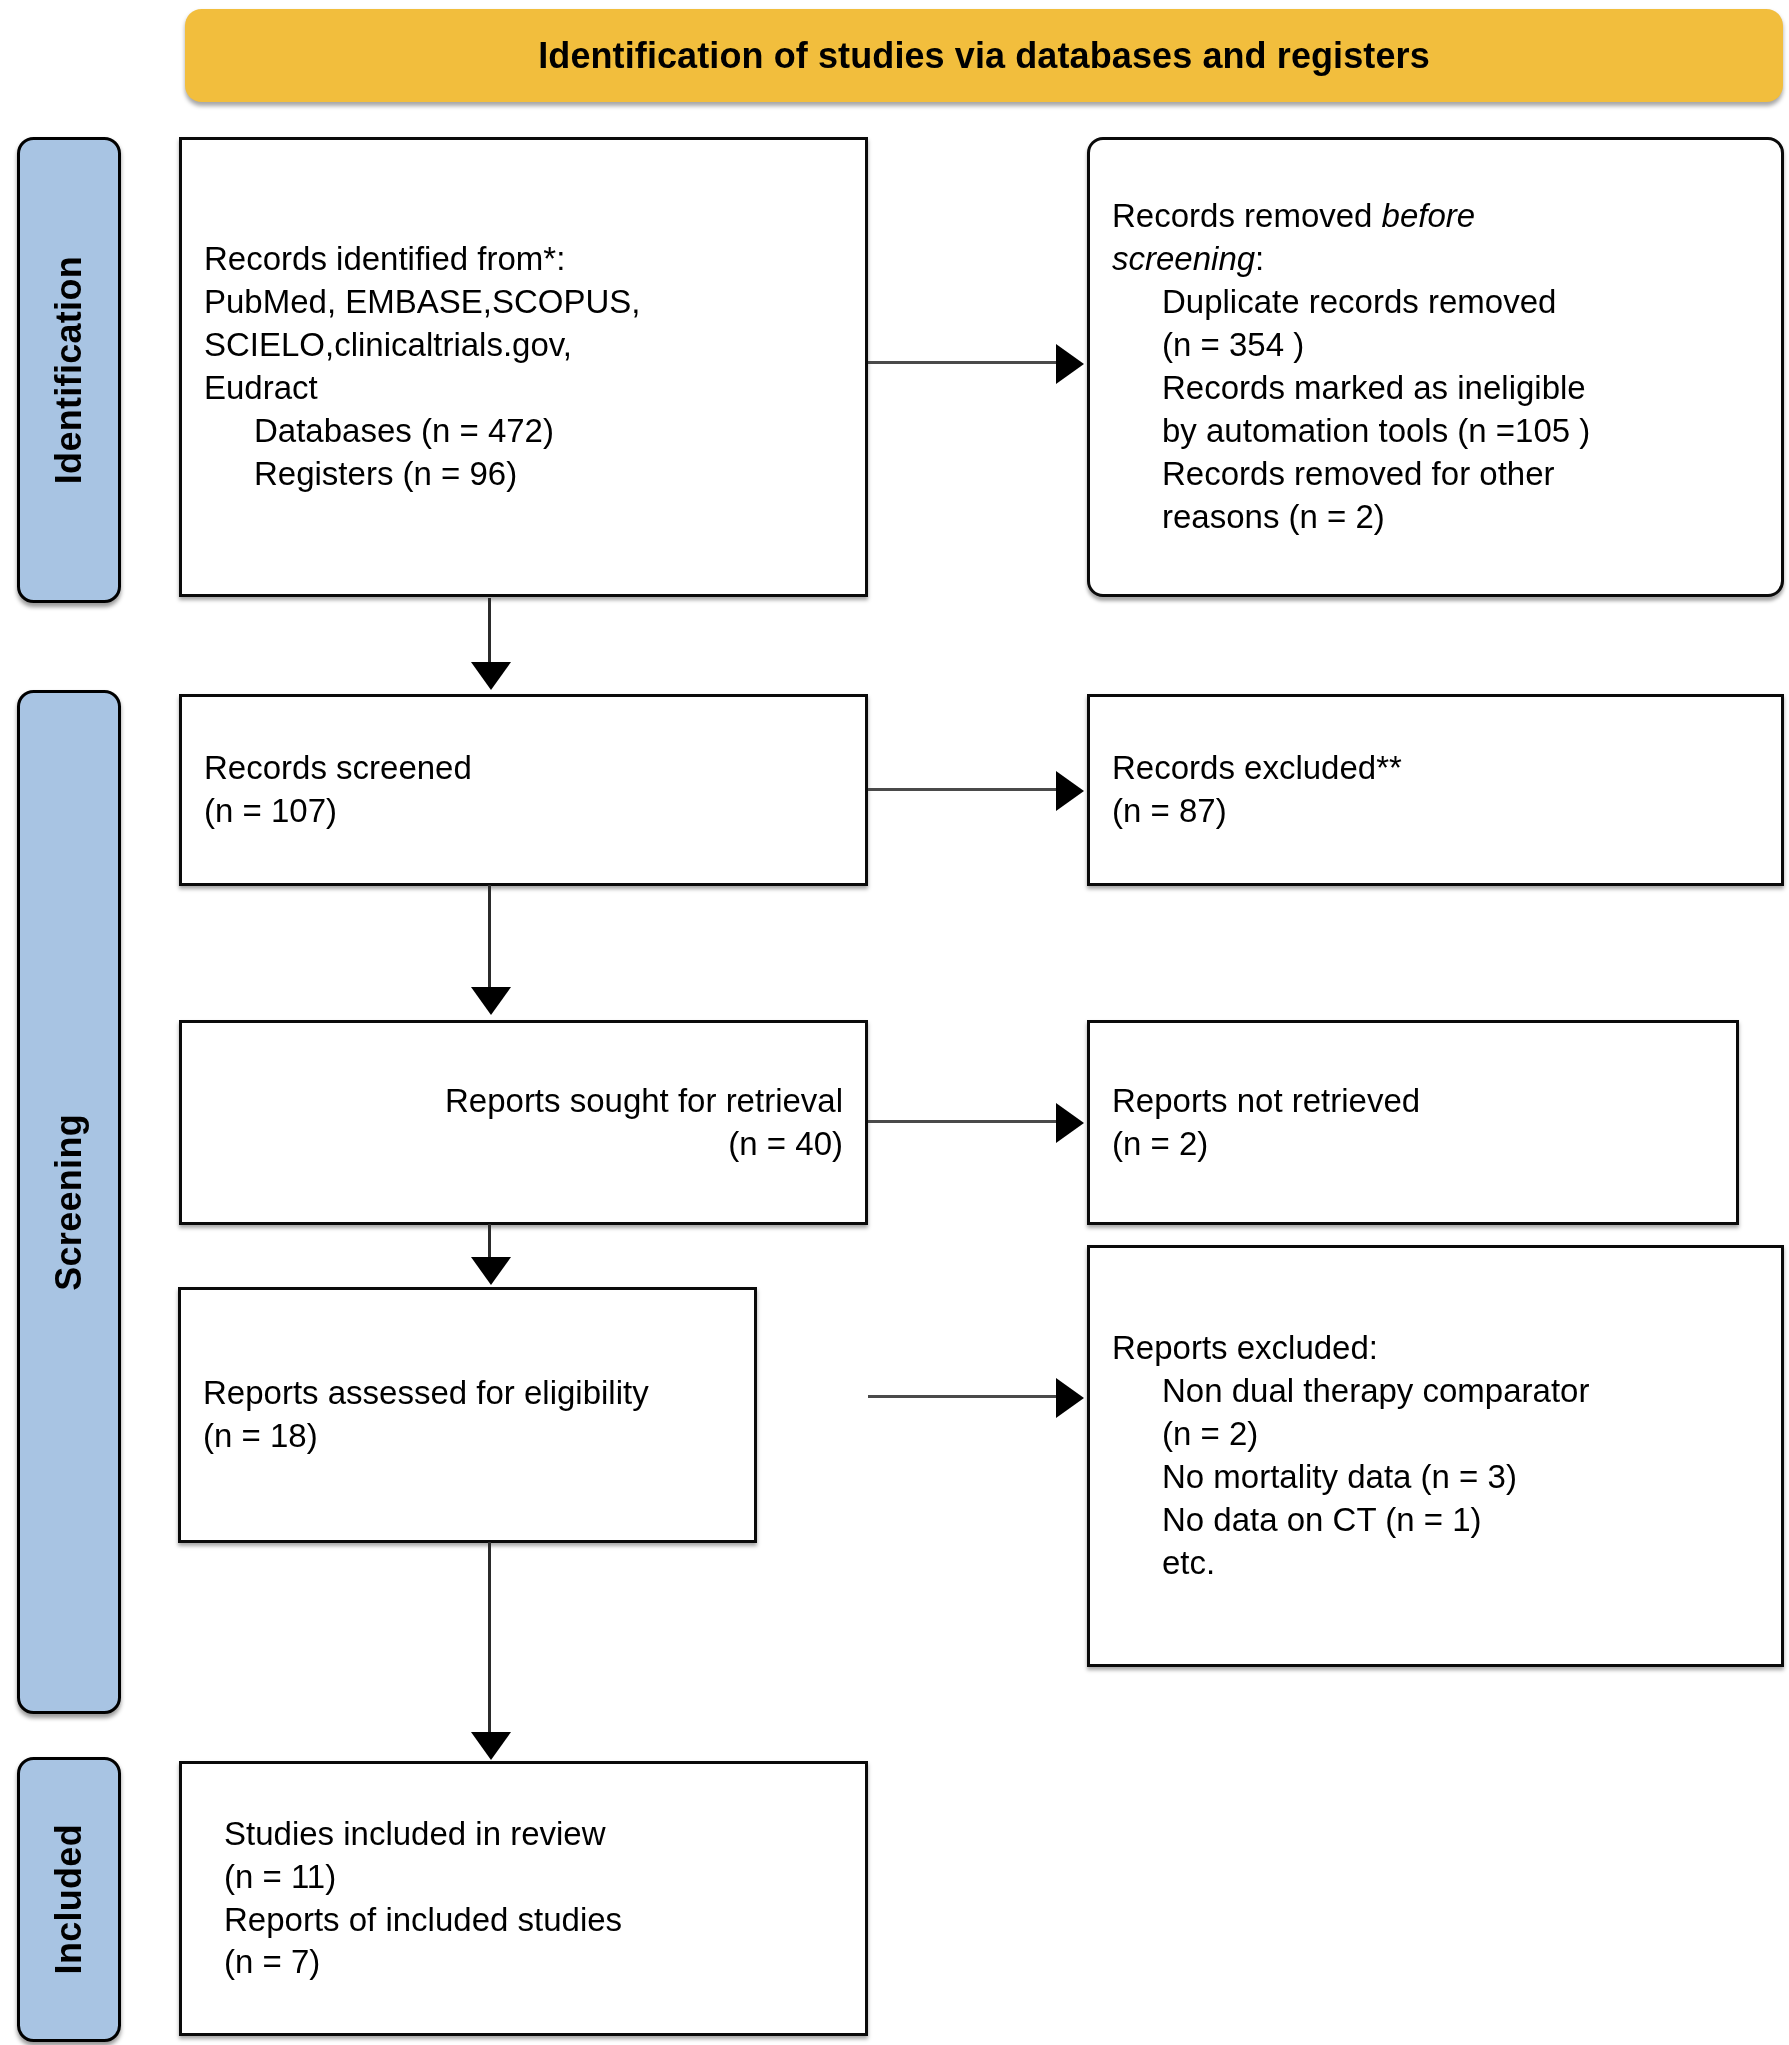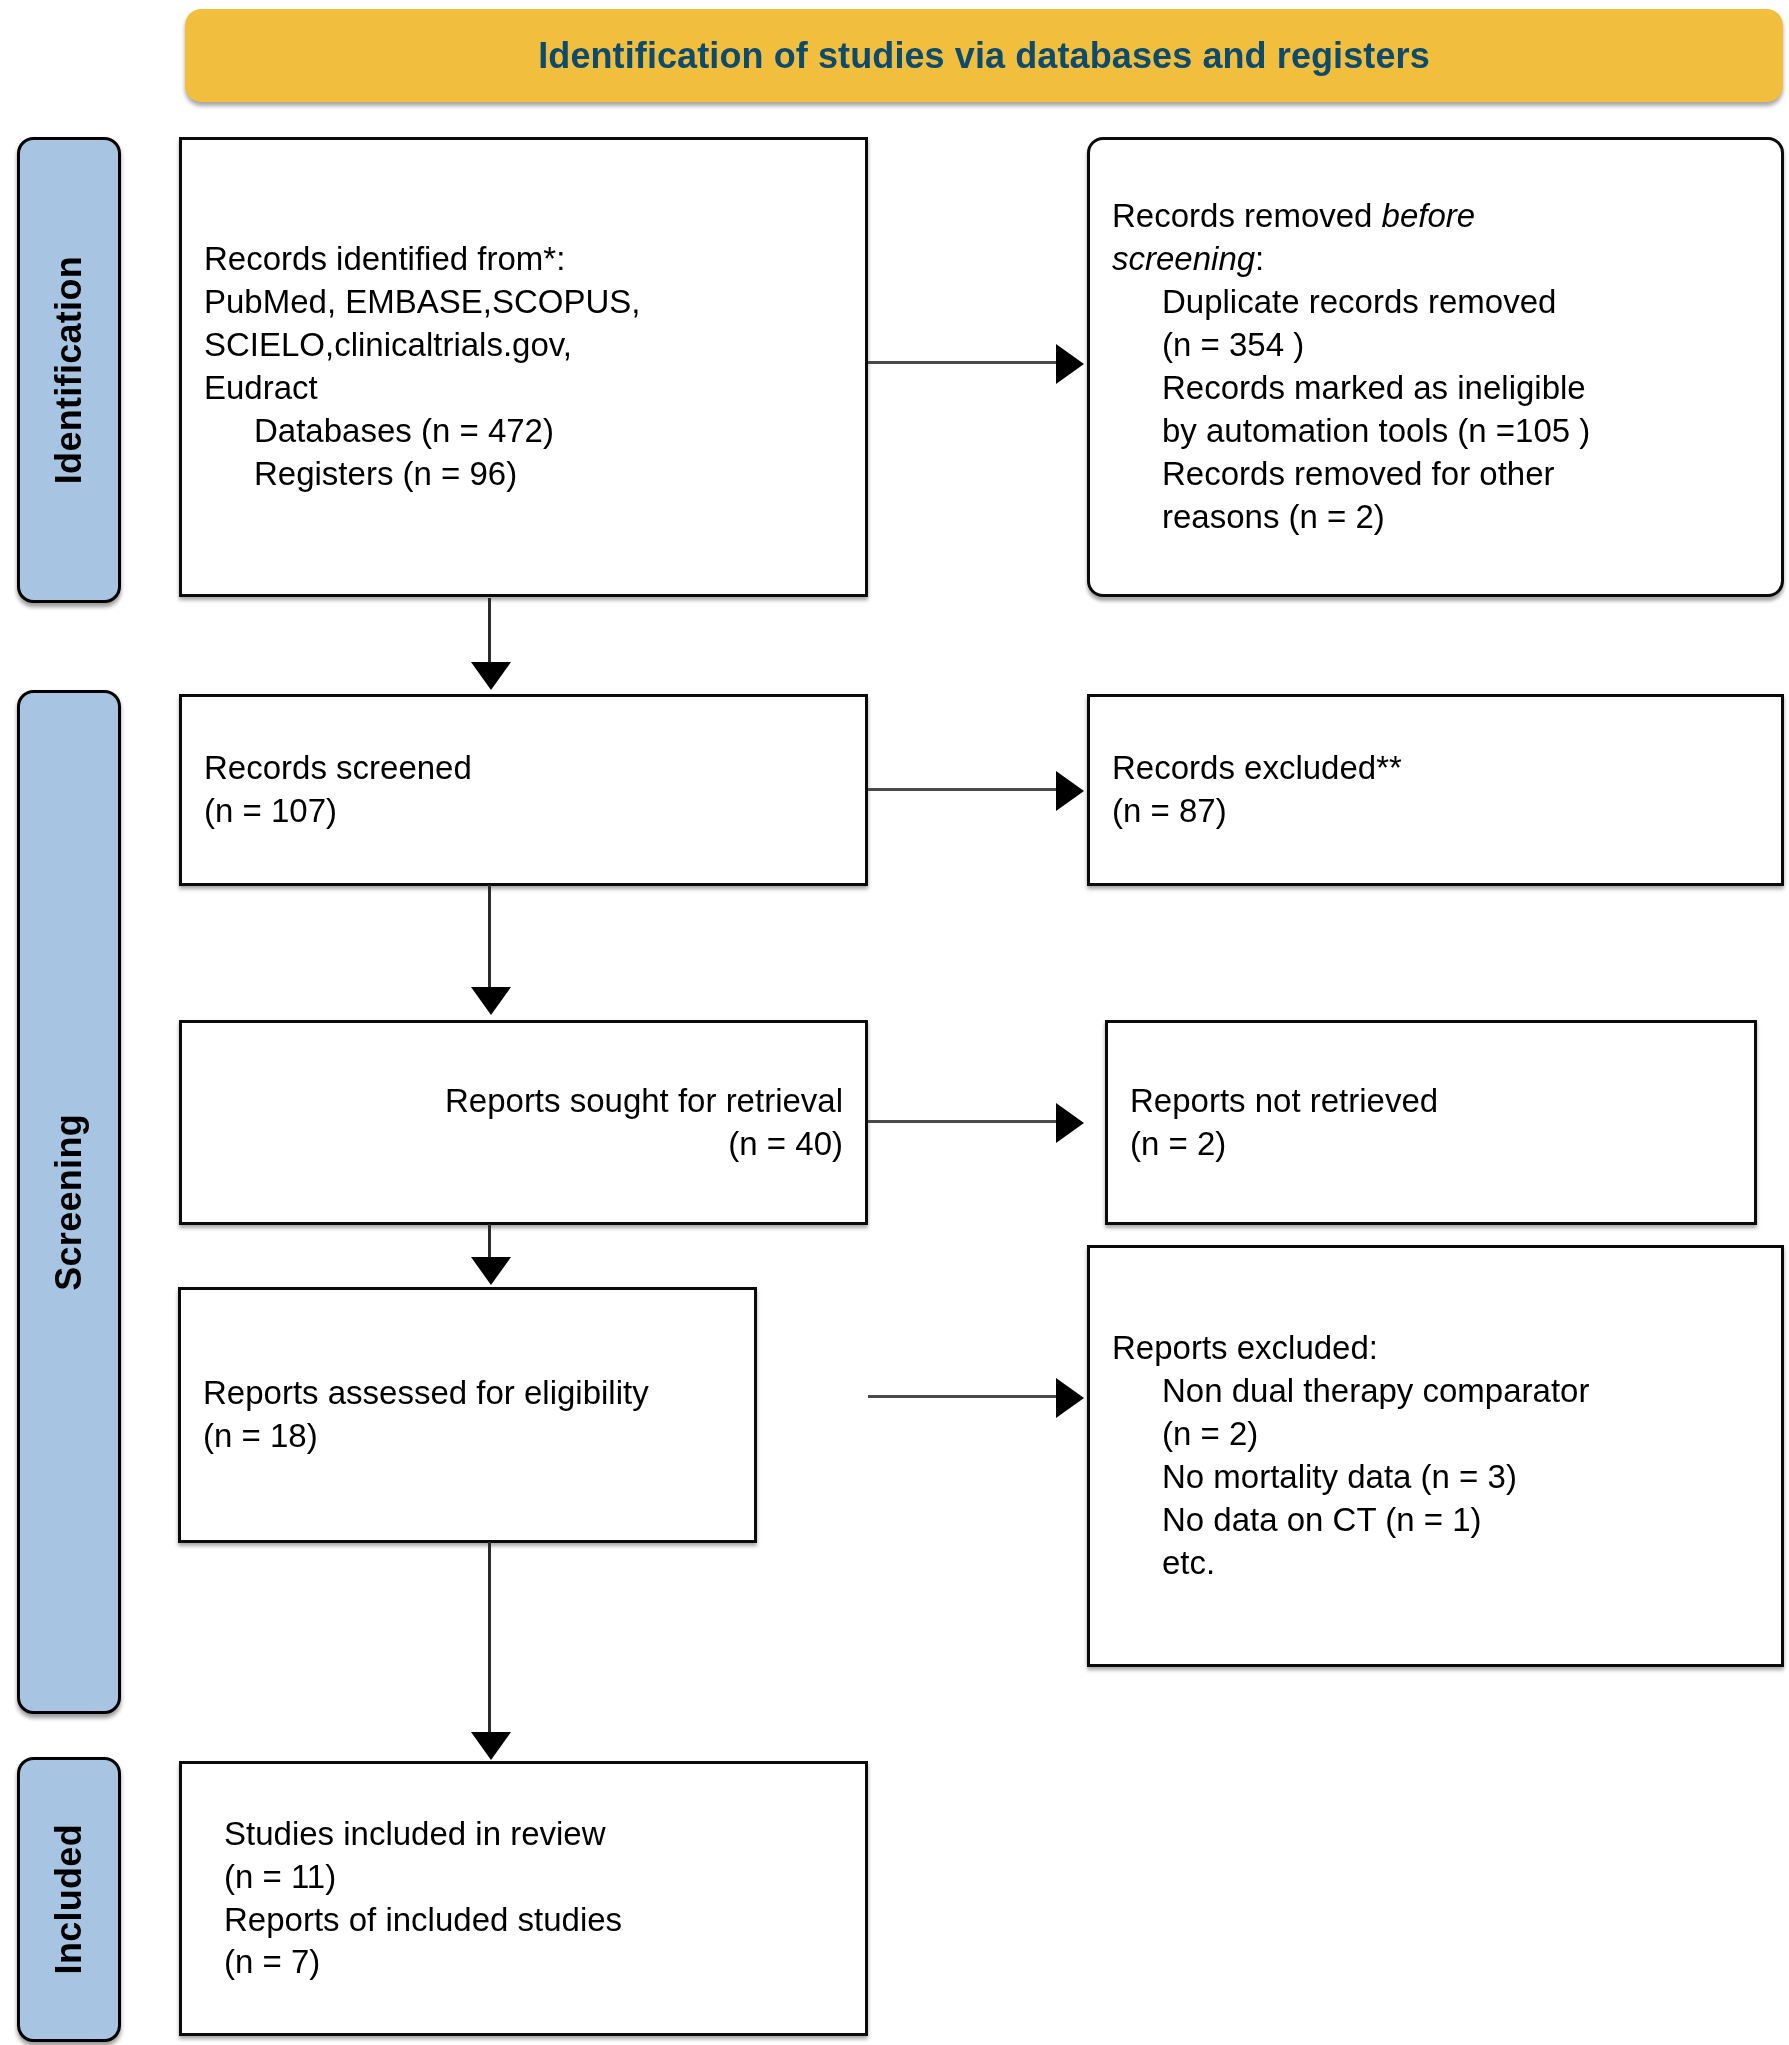--- a/index.html
+++ b/index.html
@@ -5,21 +5,21 @@
 <style>
   html,body{margin:0;padding:0;background:#ffffff;}
   #page{position:relative;width:1790px;height:2046px;background:#fff;
         font-family:"Liberation Sans","DejaVu Sans",sans-serif;overflow:hidden;}
 
   
   .banner{position:absolute;left:185px;top:9px;width:1598px;height:93px;
           background:#F2BE3D;border-radius:16.6px;
           box-shadow:0 3.2px 4.5px rgba(0,0,0,.35);
           display:flex;align-items:center;justify-content:center;}
-  .banner-text{font-size:36px;font-weight:bold;color:#0c4a6e;letter-spacing:0.1px;}
+  .banner-text{font-size:36px;font-weight:bold;color:#000000;letter-spacing:0.1px;}
 
   
   .stage{position:absolute;left:17.3px;width:98px;
          background:#A8C4E3;border:3.2px solid #000;border-radius:16.6px;
          box-shadow:0 3.2px 4.5px rgba(0,0,0,.4);
          display:flex;align-items:center;justify-content:center;}
   .stage-text{writing-mode:vertical-rl;transform:rotate(180deg);
               font-size:36px;font-weight:bold;color:#000;white-space:nowrap;
               letter-spacing:0.3px;}
   #stage-identification{top:137px;height:460px;}
@@ -37,21 +37,21 @@
 
   
   #box-identified      {left:179px;top:137px;width:689px;height:460px;}
   #box-screened        {left:179px;top:694px;width:689px;height:192px;}
   #box-sought          {left:179px;top:1020px;width:689px;height:205px;text-align:right;}
   #box-assessed        {left:178px;top:1287px;width:579px;height:256px;}
   #box-included        {left:179px;top:1761px;width:689px;height:275px;padding-left:20px;}
   
   #box-removed         {left:1087px;top:137px;width:697px;height:460px;border-radius:16px;}
   #box-excluded-records{left:1087px;top:694px;width:697px;height:192px;}
-  #box-not-retrieved   {left:1087px;top:1020px;width:652px;height:205px;margin-left:18px;}
+  #box-not-retrieved   {left:1087px;top:1020px;width:652px;height:205px;}
   #box-reports-excluded{left:1087px;top:1245px;width:697px;height:422px;}
 
   
   .v-line{position:absolute;left:488px;width:3.2px;background:#2b2b2b;}
   .v-head{position:absolute;left:471px;width:0;height:0;
           border-left:20px solid transparent;border-right:20px solid transparent;
           border-top:28px solid #000;}
   #vl1{top:598px;height:69px;}   #vh1{top:662px;}
   #vl2{top:885px;height:102px;}  #vh2{top:987px;}
   #vl3{top:1224px;height:33px;}   #vh3{top:1257px;}

